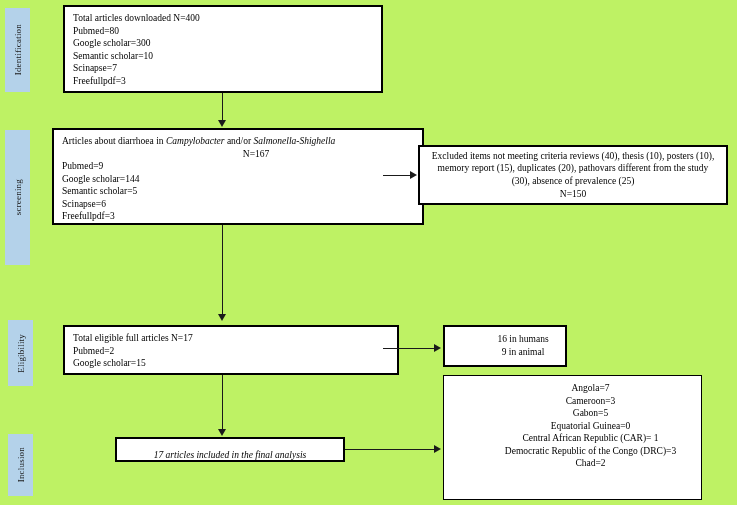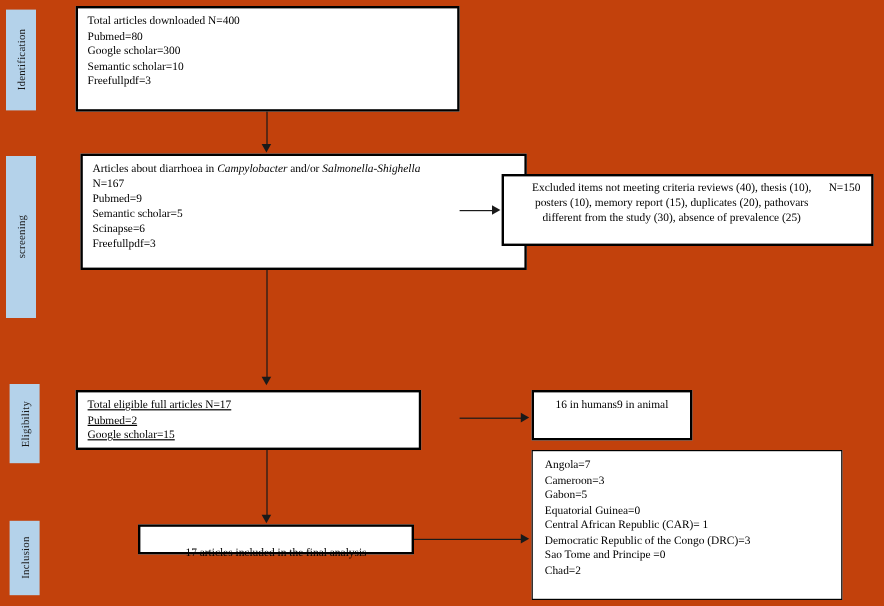--- a/index.html
+++ b/index.html
@@ -4,21 +4,21 @@
 <style>
   html, body {
     margin: 0;
     padding: 0;
     background: #ffffff;
   }
   #canvas {
     position: relative;
     width: 737px;
     height: 505px;
-    background: #c2410c;
+    background: #bef264;
     font-family: "Liberation Serif", serif;
     overflow: hidden;
   }
 
   
   .stage-band {
     position: absolute;
     background: #b4d2ea;
     display: flex;
     align-items: center;
@@ -58,26 +58,26 @@
   }
   .lead-line.justified {
     text-align: justify;
     text-align-last: left;
   }
   .sub-line {
     display: block;
     text-align: left;
   }
   .center-line { display: block; text-align: center; }
-  .left-line { display: block; text-align: left; }
+  .left-line { display: block; text-align: center; margin-left: 36px; }
   .ital { font-style: italic; }
 
   .box.centered-v .box-inner {
     display: flex;
-    flex-direction: row;
+    flex-direction: column;
     justify-content: center;
   }
 
   
   .vline {
     position: absolute;
     width: 0;
     border-left: 1.5px solid #1a1a1a;
   }
   .hline {
@@ -120,89 +120,90 @@
   <div class="stage-band" style="left:8px; top:434px; width:25px; height:62px;">
     <span class="stage-label">Inclusion</span>
   </div>
 
   <div class="box" style="left:63px; top:5px; width:320px; height:88px;">
     <div class="box-inner">
       <span class="lead-line">Total articles downloaded N=400</span>
       <span class="sub-line">Pubmed=80</span>
       <span class="sub-line">Google scholar=300</span>
       <span class="sub-line">Semantic scholar=10</span>
+      <span class="sub-line">Scinapse=7</span>
       <span class="sub-line">Freefullpdf=3</span>
     </div>
   </div>
 
   <div class="vline" style="left:222px; top:93px; height:28px;"></div>
   <div class="arrow-down" style="left:218px; top:120px;"></div>
 
-  <div class="box" style="left:67px; top:128px; width:372px; height:97px;">
+  <div class="box" style="left:52px; top:128px; width:372px; height:97px;">
     <div class="box-inner">
       <span class="lead-line justified">
         <span>Articles about diarrhoea in </span><span class="ital">Campylobacter</span><span> and/or </span><span class="ital">Salmonella-Shighella</span>
       </span>
       <span class="left-line">N=167</span>
       <span class="sub-line">Pubmed=9</span>
+      <span class="sub-line">Google scholar=144</span>
       <span class="sub-line">Semantic scholar=5</span>
       <span class="sub-line">Scinapse=6</span>
       <span class="sub-line">Freefullpdf=3</span>
     </div>
   </div>
 
   <div class="hline" style="left:383px; top:175px; width:28px;"></div>
   <div class="arrow-right" style="left:410px; top:171px;"></div>
 
   <div class="box centered-v" style="left:418px; top:145px; width:310px; height:60px;">
     <div class="box-inner" style="padding:4px 9px;">
       <span class="center-line">Excluded items not meeting criteria reviews (40), thesis (10), posters (10), memory report (15), duplicates (20), pathovars different from the study (30), absence of prevalence (25)</span>
       <span class="center-line">N=150</span>
     </div>
   </div>
 
   <div class="vline" style="left:222px; top:225px; height:90px;"></div>
   <div class="arrow-down" style="left:218px; top:314px;"></div>
 
-  <div class="box" style="left:63px; top:325px; width:288px; height:50px;text-decoration:underline;">
+  <div class="box" style="left:63px; top:325px; width:336px; height:50px;">
     <div class="box-inner">
       <span class="lead-line">Total eligible full articles N=17</span>
       <span class="sub-line">Pubmed=2</span>
       <span class="sub-line">Google scholar=15</span>
     </div>
   </div>
 
   <div class="hline" style="left:383px; top:348px; width:52px;"></div>
   <div class="arrow-right" style="left:434px; top:344px;"></div>
 
-  <div class="box centered-v" style="left:443px; top:325px; width:134px; height:42px;">
+  <div class="box centered-v" style="left:443px; top:325px; width:124px; height:42px;">
     <div class="box-inner" style="padding:5px 8px;">
       <span class="left-line">16 in humans</span>
       <span class="left-line">9 in animal</span>
     </div>
   </div>
 
   <div class="vline" style="left:222px; top:375px; height:55px;"></div>
   <div class="arrow-down" style="left:218px; top:429px;"></div>
 
   <div class="box centered-v" style="left:115px; top:437px; width:230px; height:25px;">
-    <div class="box-inner" style="padding:16px 6px;">
+    <div class="box-inner" style="padding:16px 6px;font-style:italic;">
       <span class="center-line">17 articles included in the final analysis</span>
     </div>
   </div>
 
   <div class="hline" style="left:345px; top:449px; width:90px;"></div>
   <div class="arrow-right" style="left:434px; top:445px;"></div>
 
   <div class="box thin" style="left:443px; top:375px; width:259px; height:125px;">
     <div class="box-inner" style="padding:6px 10px;">
       <span class="left-line">Angola=7</span>
       <span class="left-line">Cameroon=3</span>
       <span class="left-line">Gabon=5</span>
       <span class="left-line">Equatorial Guinea=0</span>
       <span class="left-line">Central African Republic (CAR)= 1</span>
       <span class="left-line">Democratic Republic of the Congo (DRC)=3</span>
-      <span class="left-line">Sao Tome and Principe =0</span>
       <span class="left-line">Chad=2</span>
     </div>
   </div>
 
 </div>
 
 </body></html>

